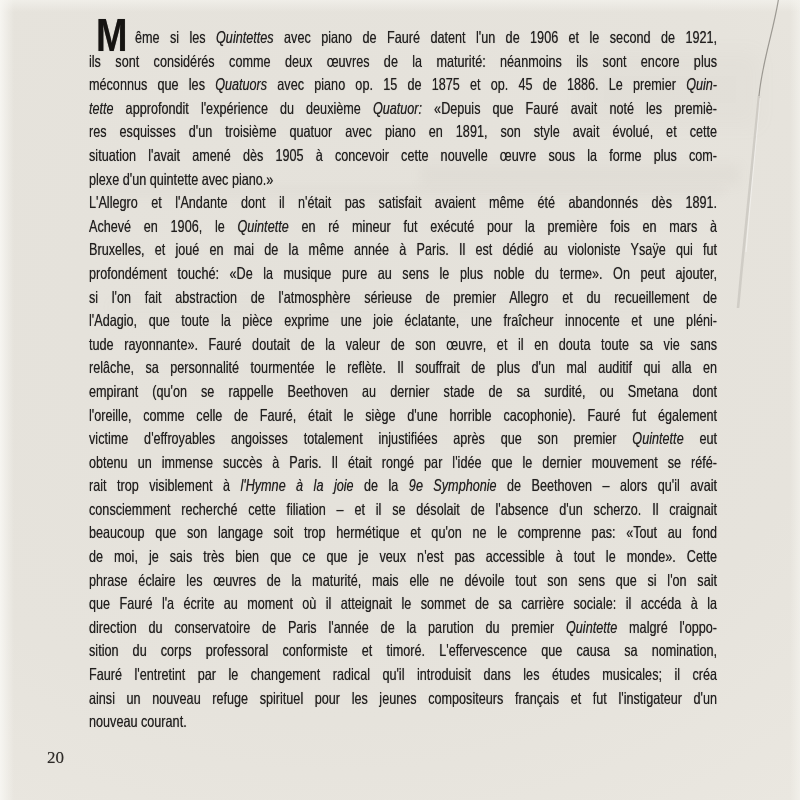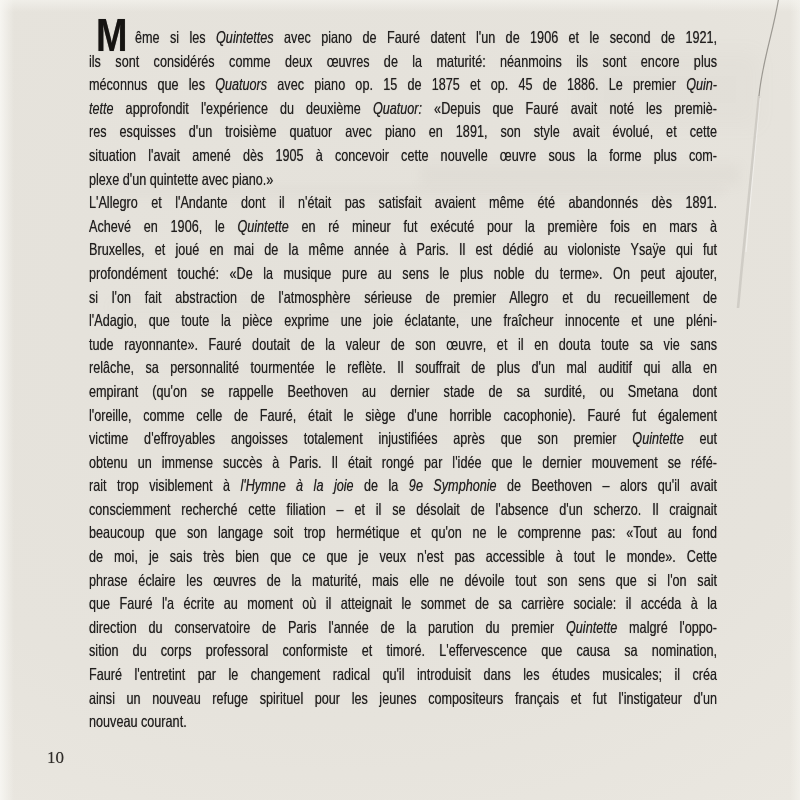--- a/index.html
+++ b/index.html
@@ -99,14 +99,14 @@
       <div class="line"><span>de moi, je sais très bien que ce que je veux n'est pas accessible à tout le monde». Cette</span></div>
       <div class="line"><span>phrase éclaire les œuvres de la maturité, mais elle ne dévoile tout son sens que si l'on sait</span></div>
       <div class="line"><span>que Fauré l'a écrite au moment où il atteignait le sommet de sa carrière sociale: il accéda à la</span></div>
       <div class="line"><span>direction du conservatoire de Paris l'année de la parution du premier </span><i>Quintette</i><span> malgré l'oppo-</span></div>
       <div class="line"><span>sition du corps professoral conformiste et timoré. L'effervescence que causa sa nomination,</span></div>
       <div class="line"><span>Fauré l'entretint par le changement radical qu'il introduisit dans les études musicales; il créa</span></div>
       <div class="line"><span>ainsi un nouveau refuge spirituel pour les jeunes compositeurs français et fut l'instigateur d'un</span></div>
       <div class="line left"><span>nouveau courant.</span></div>
     </div>
 
-  <div class="pagenum">10</div>
+  <div class="pagenum">20</div>
 </div>
 
 </body></html>

